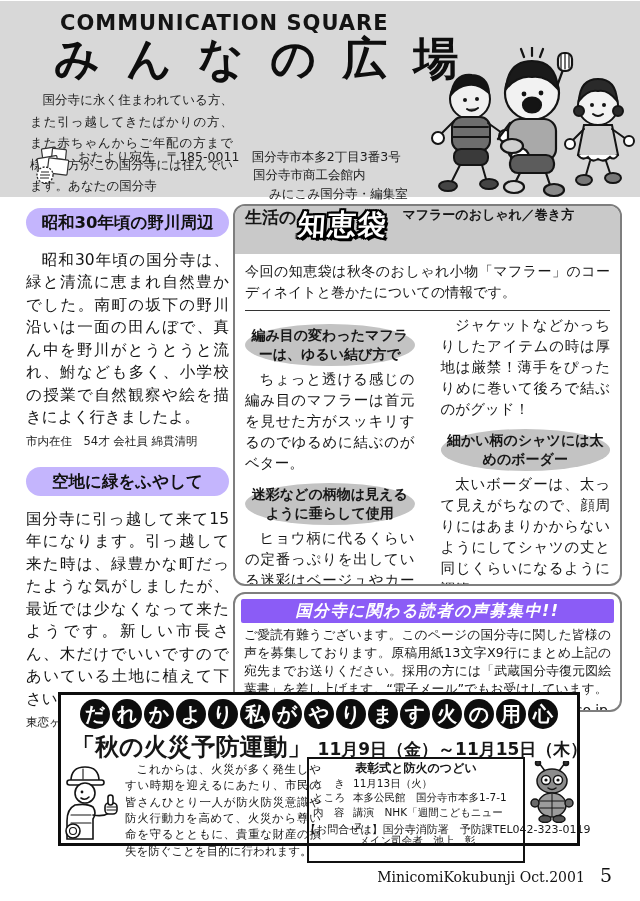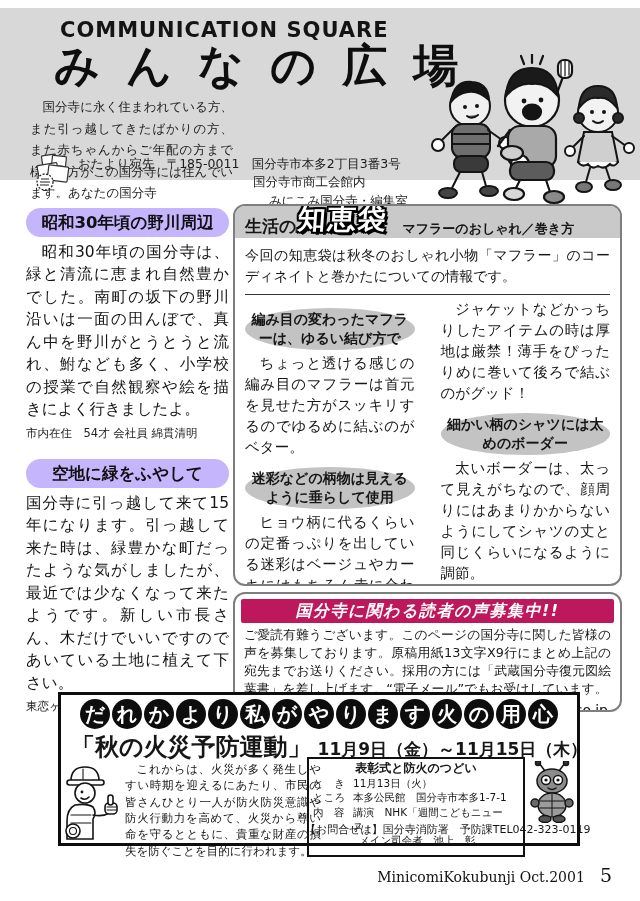--- a/index.html
+++ b/index.html
@@ -1,71 +1,71 @@
 <!DOCTYPE html>
 <html><head>
 <meta charset="utf-8">
 <style>
   * { margin:0; padding:0; box-sizing:border-box; }
   html,body { background:#fff; }
   body { font-family:"DejaVu Sans", sans-serif; color:#161616; }
   #page { position:relative; width:640px; height:901px; background:#fff; overflow:hidden; }
 
   
-  .band { position:absolute; left:0; top:8px; width:640px; height:172px; background:#d8d8d8; }
+  .band { position:absolute; left:0; top:1px; width:640px; height:196px; background:#d8d8d8; }
   .kicker { position:absolute; left:60px; top:10px; font-size:21px; font-weight:600; letter-spacing:1px; color:#141414; }
   .main-title { position:absolute; left:54px; top:28px; font-family:"DejaVu Serif", serif; font-weight:700; font-size:45px; letter-spacing:26px; white-space:nowrap; color:#0e0e0e; }
   .intro { position:absolute; top:88px; font-size:12.5px; line-height:1.72; text-align:justify; color:#1c1c1c; }
   .intro1 { left:30px; width:203px; text-indent:1em; }
   .intro2 { left:240px; width:198px; white-space:pre-line; }
   .addr { position:absolute; left:78px; top:147px; font-size:12.5px; line-height:1.46; color:#1c1c1c; }
   .addr .l2 { display:block; padding-left:175px; }
   .addr .l3 { display:block; padding-left:191px; }
   .mail-icon { position:absolute; left:32px; top:144px; }
   .kids { position:absolute; left:428px; top:46px; }
 
   
   .leftcol { position:absolute; left:26px; top:208px; width:203px; }
   .pill { background:#c4b5fd; border-radius:16px; text-align:center; font-size:16.5px; font-weight:700; padding:4px 0 3px; color:#111; }
-  .article-body { margin-top:4px; font-size:15.5px; line-height:1.45; text-align:justify; color:#141414; }
+  .article-body { margin-top:12px; font-size:15.5px; line-height:1.45; text-align:justify; color:#141414; }
   .indent1 { text-indent:1em; }
   .byline { margin-top:5px; font-size:11.5px; color:#222; }
   .article2 { margin-top:18px; }
 
   
   .chie { position:absolute; left:233px; top:204px; width:389px; height:382px; border:2px solid #7e7e7e; border-radius:12px; background:#fff; overflow:hidden; }
-  .chie-head { height:32px; background:#c9c9c9; display:flex; align-items:flex-end; padding:0 10px; }
+  .chie-head { height:48px; background:#c9c9c9; display:flex; align-items:flex-start; padding:0 10px; }
   .chie-prefix { font-size:17px; font-weight:700; }
   .chie-logo { font-size:28px; font-weight:700; color:#fff; margin-left:2px; letter-spacing:2px; transform:skewX(-4deg);
     text-shadow:-2px -2px 0 #000, 2px -2px 0 #000, -2px 2px 0 #000, 2px 2px 0 #000, 0 -2px 0 #000, 0 2px 0 #000, -2px 0 0 #000, 2px 0 0 #000, 3px 3px 0 #000; }
   .chie-sub { font-size:13px; font-weight:700; margin-left:14px; }
   .chie-lead { margin:7px 10px 0; padding-bottom:7px; font-size:14px; line-height:1.5; text-align:justify; border-bottom:1.5px solid #333; }
   .chie-cols { display:flex; gap:26px; padding:4px 10px 0; }
   .chie-col { flex:1; min-width:0; }
   .tip-head { background:#c3c3c3; border-radius:50%; padding:2px 5px; margin:9px 0 3px; text-align:center; font-size:14px; font-weight:700; line-height:1.35; }
   .tip-body { font-size:14.5px; line-height:1.45; text-align:justify; text-indent:1em; }
 
   
   .voices { position:absolute; left:233px; top:592px; width:389px; height:120px; border:2px solid #7e7e7e; border-radius:12px; background:#fff; overflow:hidden; }
-  .voices-bar { margin:5px 6px 3px; height:24px; background:#be185d; color:#fff; display:flex; align-items:center; justify-content:center; font-size:16px; font-weight:700; font-style:italic; letter-spacing:1.5px; border-radius:2px; }
+  .voices-bar { margin:5px 6px 3px; height:24px; background:#8b5cf6; color:#fff; display:flex; align-items:center; justify-content:center; font-size:16px; font-weight:700; font-style:italic; letter-spacing:1.5px; border-radius:2px; }
   .voices-body { margin:0 9px; font-size:12.8px; line-height:1.4; text-align:justify; }
   .email-row { display:flex; justify-content:flex-end; align-items:center; gap:10px; margin:2px 12px 0; }
   .email-pill { background:#b5b5b5; border-radius:11px; font-size:13px; font-weight:700; padding:1px 12px; }
   .email-text { font-size:14px; }
 
   
   .fire { position:absolute; left:58px; top:692px; width:522px; height:154px; border:3px solid #0d0d0d; background:#fff; }
   .fire-circles { position:absolute; left:0; right:0; top:4px; display:flex; justify-content:center; gap:2px; }
   .fc { width:30px; height:30px; border-radius:50%; background:#0d0d0d; color:#fff; font-size:20px; font-weight:700; display:flex; align-items:center; justify-content:center; }
   .fire-subrow { position:absolute; left:10px; top:36px; display:flex; align-items:baseline; white-space:nowrap; }
   .fire-campaign { font-size:24px; font-weight:700; }
   .fire-dates { font-size:17px; font-weight:700; margin-left:6px; }
   .fireman { position:absolute; left:2px; top:68px; }
   .fire-body { position:absolute; left:64px; top:66px; width:196px; font-size:11.5px; line-height:1.42; text-align:justify; text-indent:1em; }
-  .sched { position:absolute; left:246px; top:62px; width:218px; border:2px solid #111; padding:1px 4px 8px; font-size:10.5px; line-height:1.35; }
+  .sched { position:absolute; left:246px; top:62px; width:218px; border:2px solid #111; padding:1px 4px 14px; font-size:10.5px; line-height:1.35; }
   .sched-title { text-align:center; font-weight:700; font-size:12px; }
   .sched-row { display:flex; }
   .sched-label { width:40px; flex:none; }
   .sched-val { flex:1; }
   .sched-cont { padding-left:46px; }
   .fire-contact { position:absolute; left:244px; top:127px; font-size:11px; white-space:nowrap; }
   .mascot { position:absolute; left:468px; top:66px; }
 
   
   .footer { position:absolute; left:0; top:864px; width:612px; text-align:right; font-family:"DejaVu Serif", serif; color:#111; }

